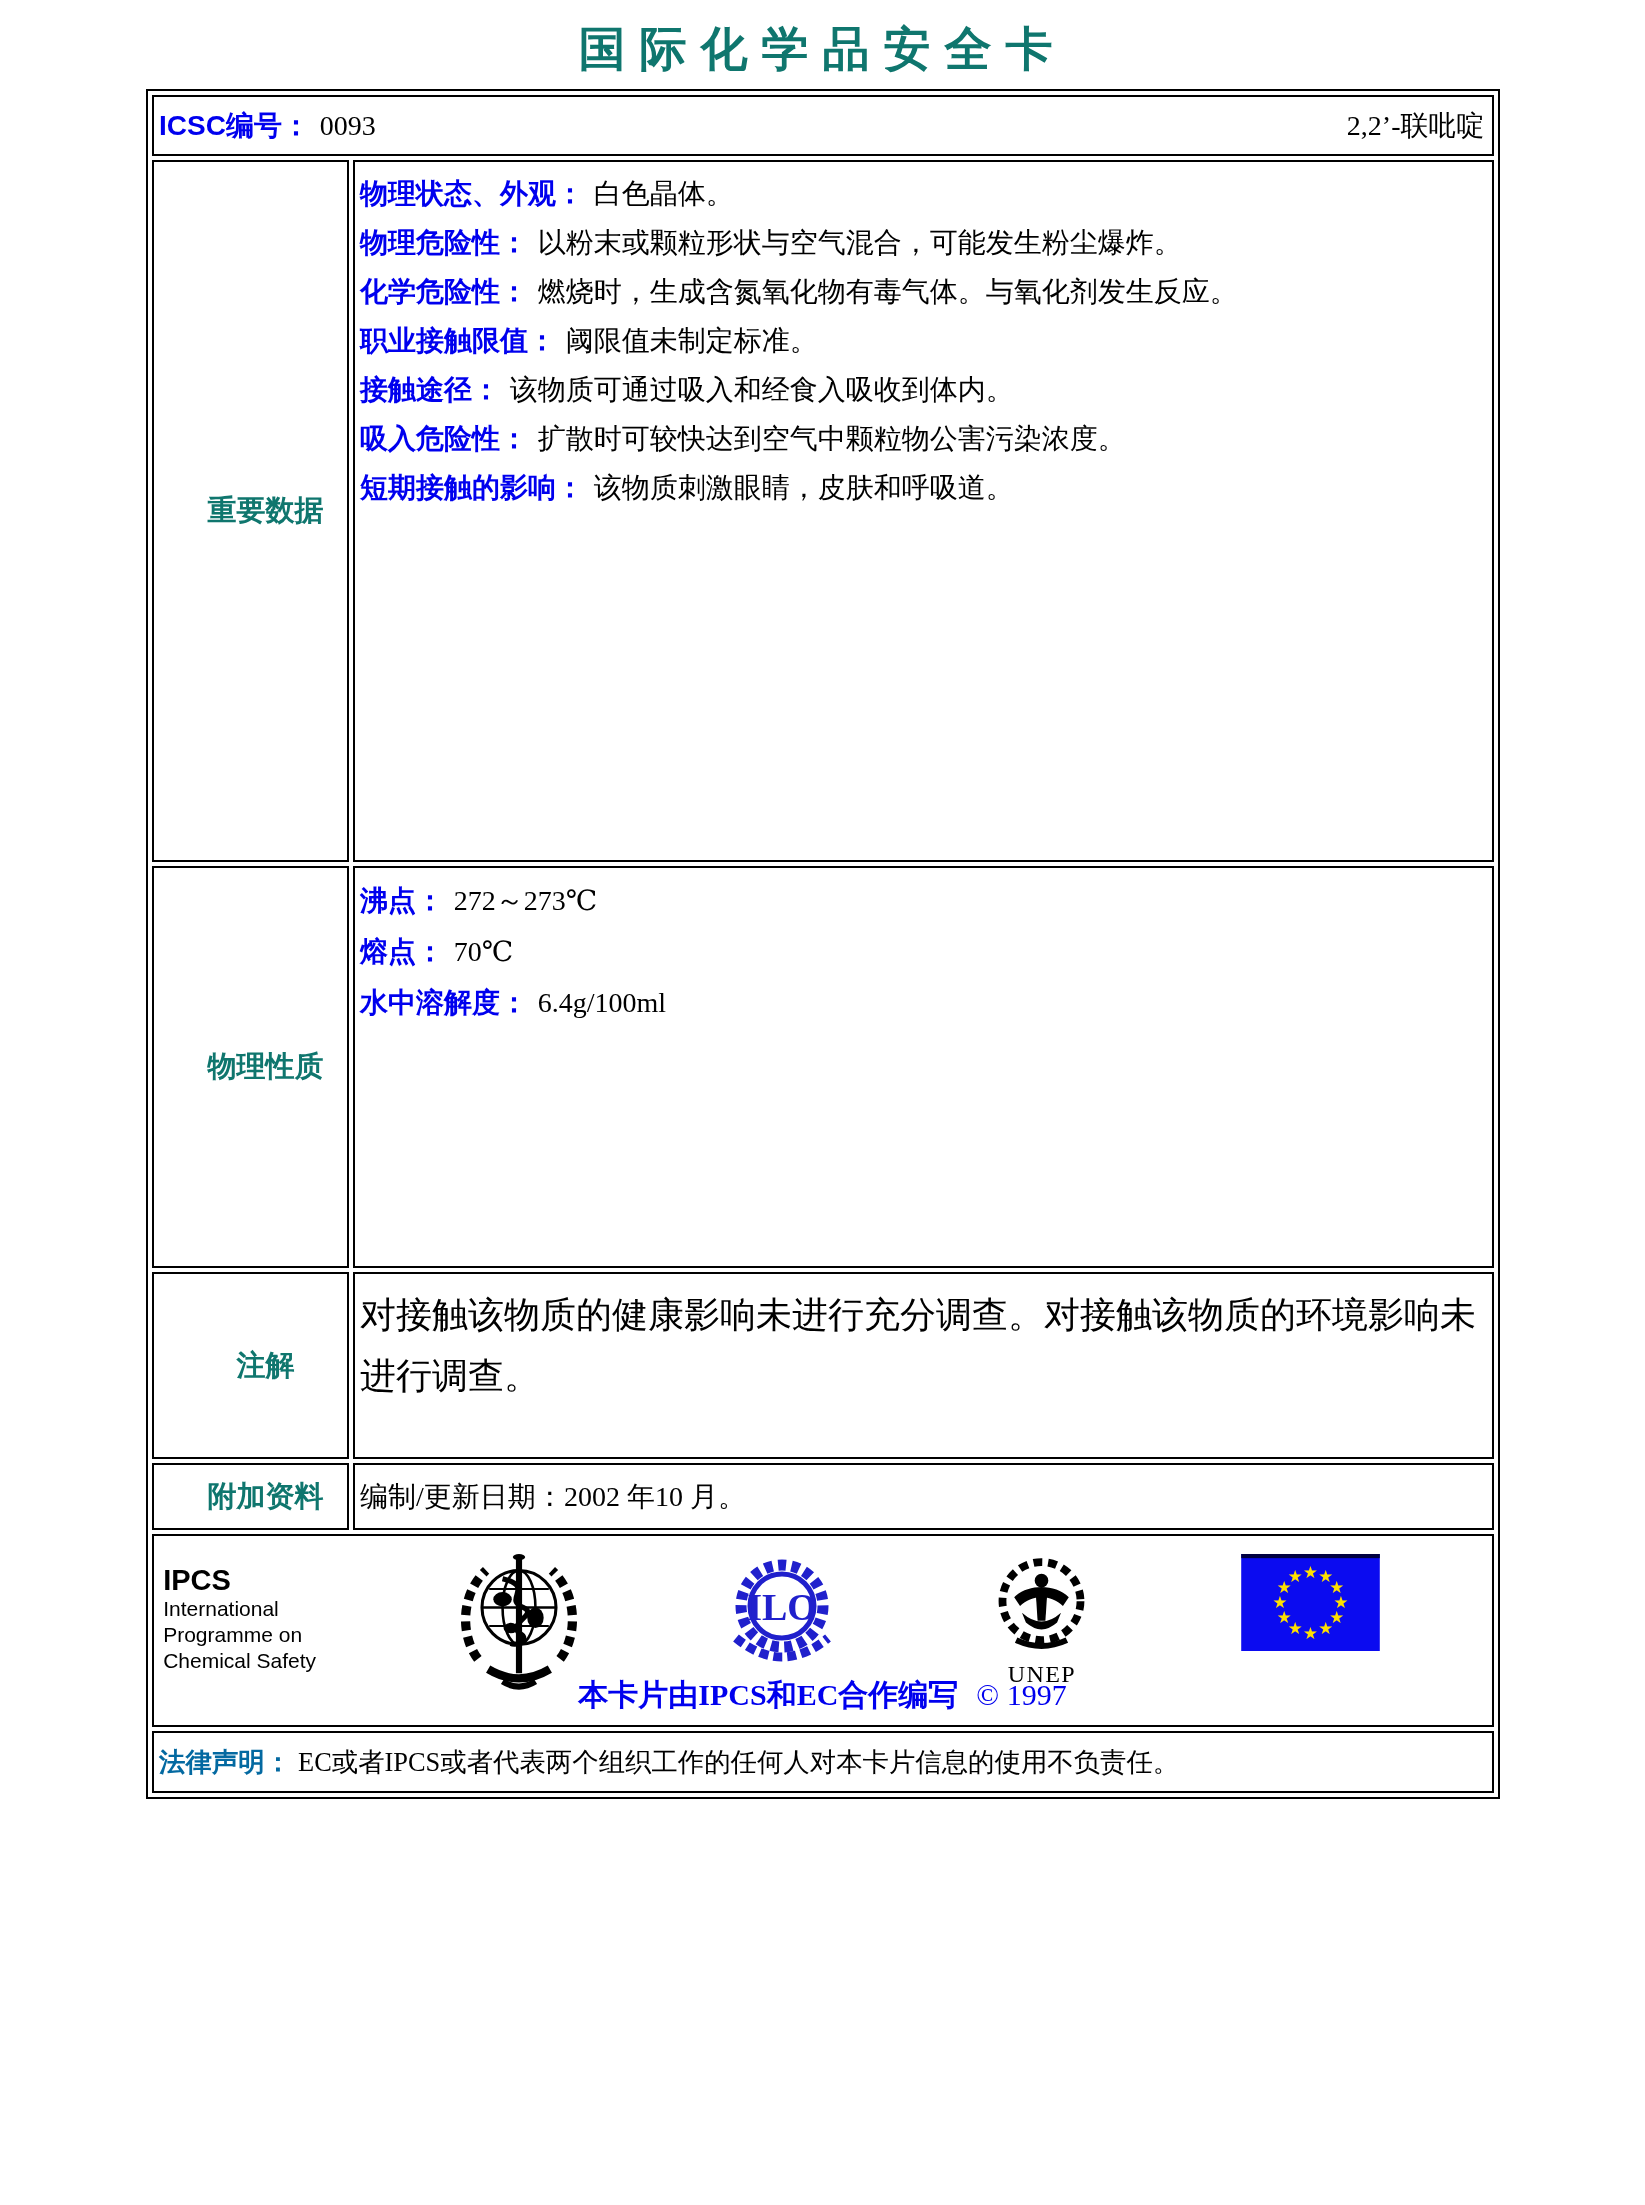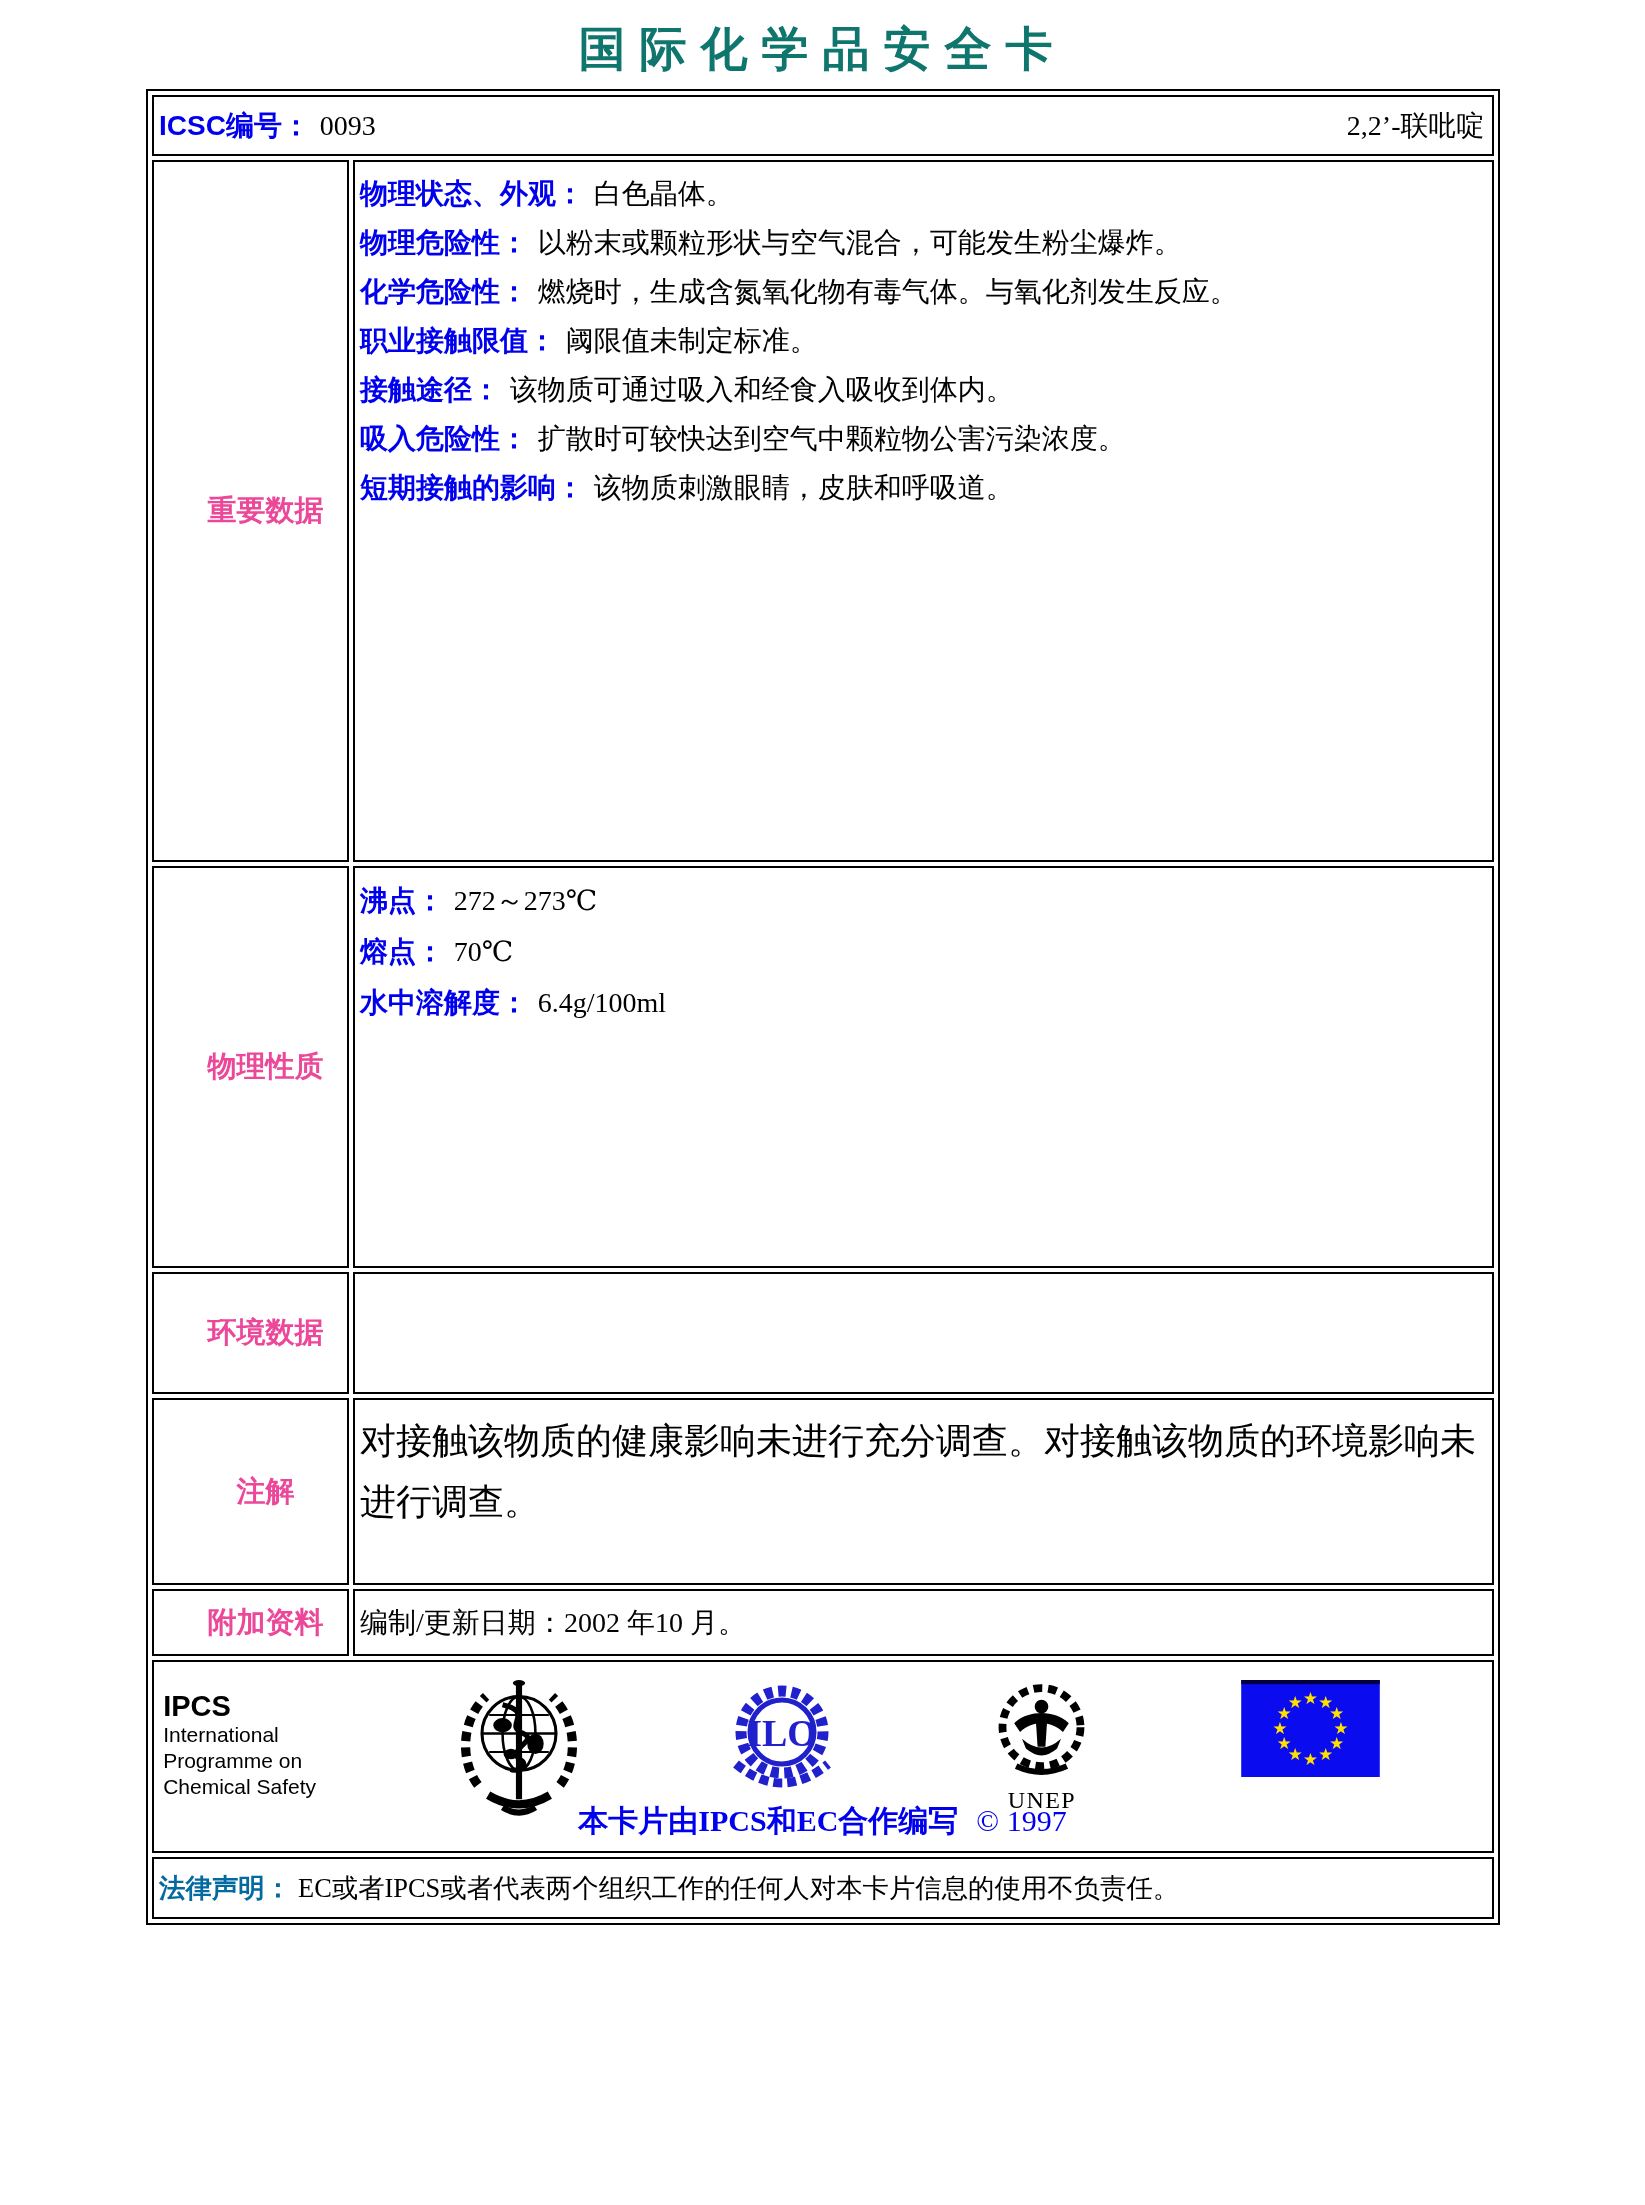--- a/index.html
+++ b/index.html
@@ -5,21 +5,21 @@
   html,body{margin:0;padding:0;background:#ffffff;}
   body{width:1645px;height:2205px;position:relative;overflow:hidden;
        font-family:"Liberation Serif","DejaVu Serif",serif;color:#000;}
   .page-title{margin:18px 0 8.3px 0;text-align:center;color:#0f766e;
        font-family:"Liberation Serif","DejaVu Serif",serif;font-weight:bold;
        font-size:47px;letter-spacing:14px;}
   table.card{margin:0 auto;width:1354px;border:2.8px solid #000;
        border-collapse:separate;border-spacing:4.2px;background:#fff;}
   td{border:2.1px solid #000;background:#fff;vertical-align:top;}
   td.label-cell{width:160px;text-align:center;vertical-align:middle;
-       color:#ec4899;font-weight:bold;font-size:29px;
+       color:#0f766e;font-weight:bold;font-size:29px;
        font-family:"Liberation Sans","DejaVu Sans",sans-serif;padding-left:32px;}
   td.content-cell{font-size:28px;line-height:49px;padding:7px 8.3px 7px 5.6px;}
   .kv-line{white-space:nowrap;}
   .key{color:#0000ee;font-weight:bold;
        font-family:"Liberation Sans","DejaVu Sans",sans-serif;}
   .val{margin-left:9.7px;color:#000;}
   td.header-cell{height:57px;font-size:28px;padding:0 7px 0 5.6px;}
   .header-flex{display:flex;justify-content:space-between;align-items:center;height:100%;}
   .header-left .key{font-size:28px;}
   td.important-cell{height:684px;}
@@ -82,24 +82,20 @@
 
     <tr>
       <td class="label-cell">物理性质</td>
       <td class="content-cell physical-cell">
         <div class="kv-line"><span class="key">沸点：</span><span class="val">272～273℃</span></div>
         <div class="kv-line"><span class="key">熔点：</span><span class="val">70℃</span></div>
         <div class="kv-line"><span class="key">水中溶解度：</span><span class="val">6.4g/100ml</span></div>
       </td>
     </tr>
 
-    <tr>
-      <td class="label-cell">环境数据</td>
-      <td class="content-cell env-cell"></td>
-    </tr>
 
     <tr>
       <td class="label-cell">注解</td>
       <td class="content-cell notes-cell">对接触该物质的健康影响未进行充分调查。对接触该物质的环境影响未进行调查。</td>
     </tr>
 
     <tr>
       <td class="label-cell">附加资料</td>
       <td class="content-cell additional-cell">
         <span>编制/更新日期：</span><span>2002 年10 月。</span>

